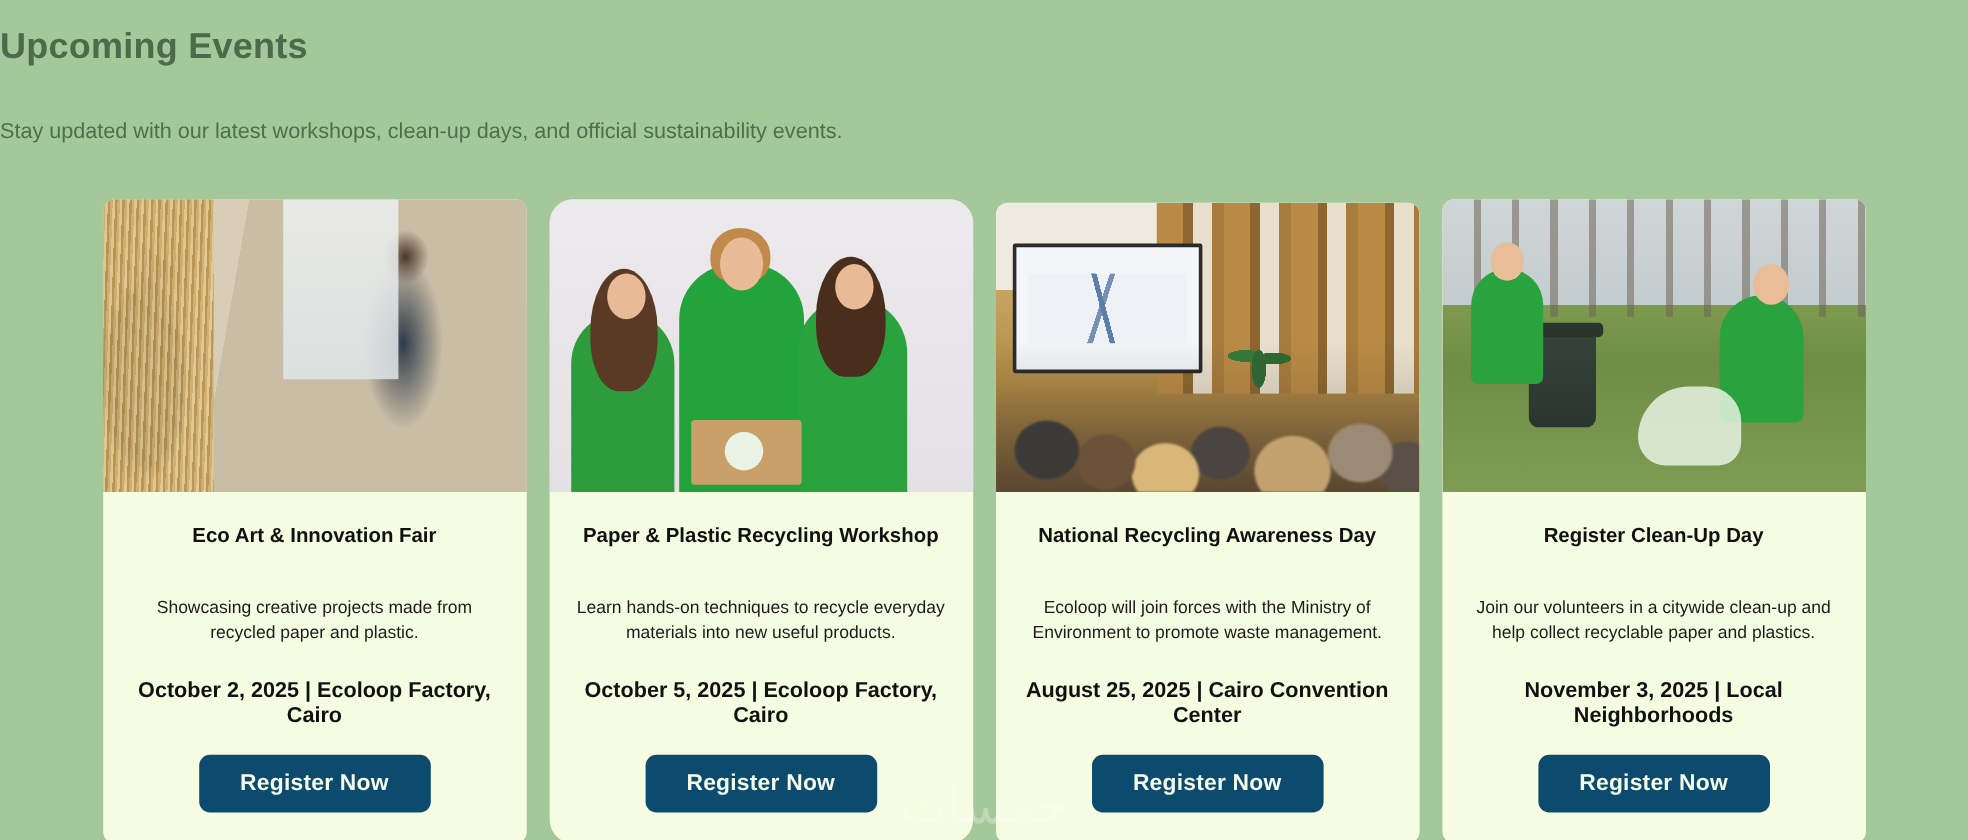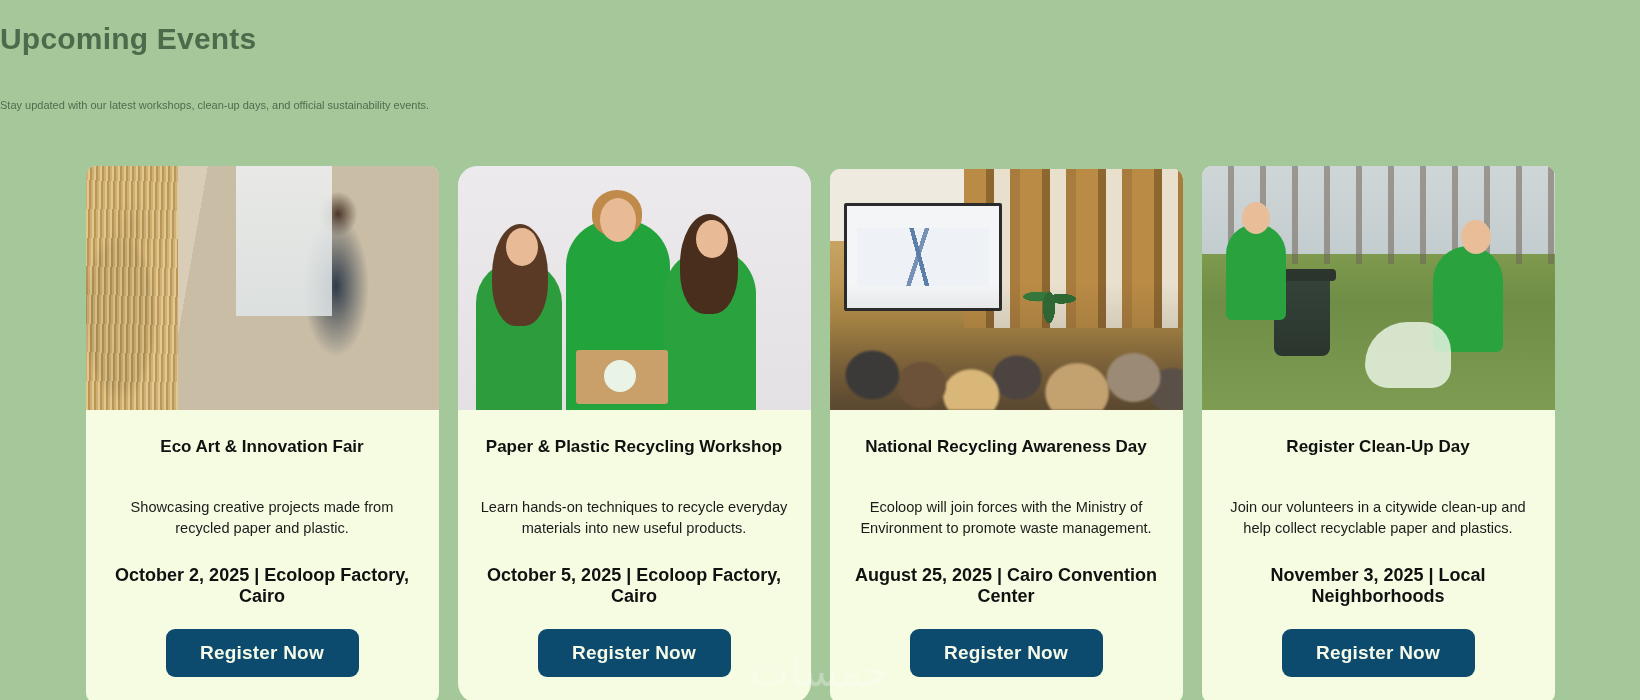--- a/index.html
+++ b/index.html
@@ -30,21 +30,21 @@
   }
 
   .section-title {
     font-size: 30px;
     font-weight: bold;
     color: #4c6b4b;
     letter-spacing: 0.2px;
   }
 
   .section-subtitle {
-    font-size: 11px;
+    font-size: 18px;
     color: #4f6e4e;
     margin-top: 43px;
     font-weight: normal;
   }
 
   .cards-row {
     position: absolute;
     top: 166px;
     left: 0;
     width: 1640px;

